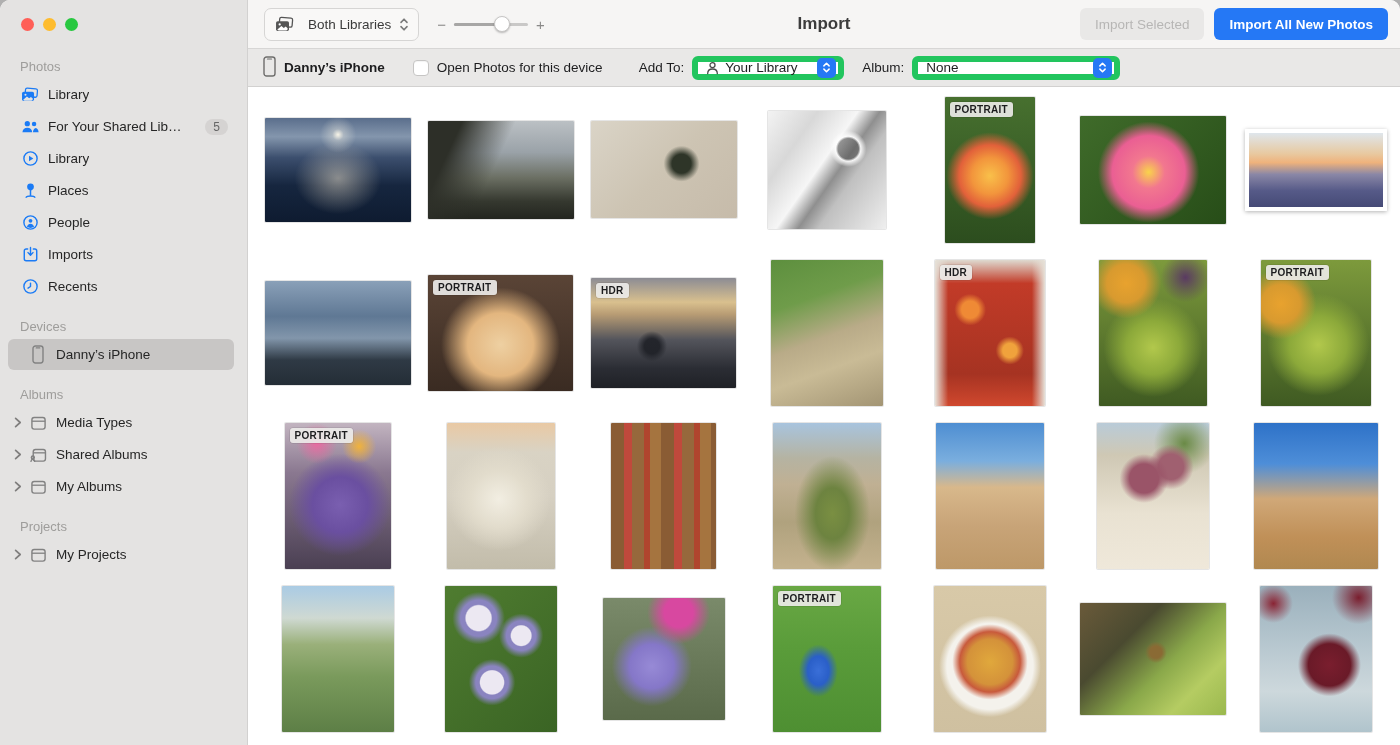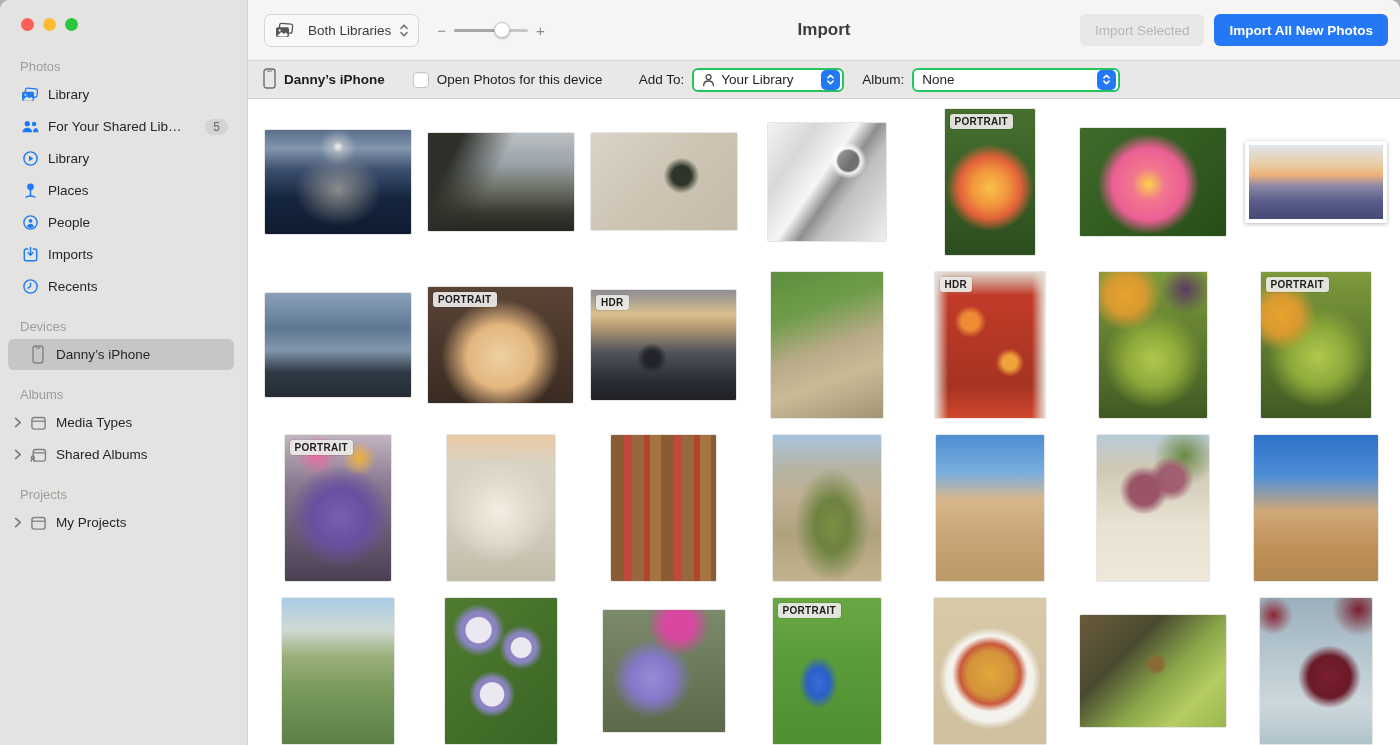--- a/index.html
+++ b/index.html
@@ -22,21 +22,21 @@
   .side-row .ic { width:20px; height:20px; display:flex; align-items:center; justify-content:center;
                   margin-right:8px; flex:0 0 20px; }
   .side-row .chev { width:13px; margin-left:-6px; margin-right:1px; display:flex; align-items:center; color:#7f7e7d; }
   .side-row.indent-plain { padding-left:20px; }
   .count-badge { margin-left:auto; margin-right:6px; background:#d5d3d2; color:#666; font-size:12px;
                  border-radius:9px; padding:1px 8px; }
 
   
   .main { flex:1; display:flex; flex-direction:column; min-width:0; }
 
-  .toolbar { height:61px; background:#f6f5f4; border-bottom:1px solid #d7d6d5;
+  .toolbar { height:49px; background:#f6f5f4; border-bottom:1px solid #d7d6d5;
              display:flex; align-items:center; position:relative; padding:0 12px 0 16px; }
   .lib-select { display:flex; align-items:center; gap:8px; height:33px; padding:0 9px 0 10px;
                 background:#f9f8f7; border:1px solid #d6d5d4; border-radius:7px; font-size:13.5px;
                 color:#3a3a3a; cursor:default; }
   .zoom-ctl { display:flex; align-items:center; margin-left:18px; gap:8px; color:#8a8988; font-size:15px; }
   .slider { position:relative; width:74px; height:16px; }
   .slider .track { position:absolute; top:7px; left:0; right:0; height:3px; border-radius:2px; background:#c9c8c7; }
   .slider .fill  { position:absolute; top:7px; left:0; height:3px; border-radius:2px; background:#a7a6a5; }
   .slider .thumb { position:absolute; top:0; width:16px; height:16px; border-radius:50%;
                    background:#fff; border:0.5px solid #c7c6c5; box-shadow:0 1px 2px rgba(0,0,0,.25); }
@@ -48,21 +48,21 @@
   .btn.primary { background:#2578f5; color:#fff; font-weight:600; }
 
   .devicebar { height:38px; background:#e9e8e7; border-bottom:1px solid #d2d1d0;
                display:flex; align-items:center; padding-left:15px; font-size:13.5px; color:#1d1d1f; }
   .dev-name { font-weight:600; margin-left:8px; }
   .checkbox { width:16px; height:16px; border-radius:4px; background:#fff; border:1px solid #c6c5c4;
               margin-left:28px; box-shadow:inset 0 1px 1px rgba(0,0,0,.05); }
   .cb-label { margin-left:8px; }
   .dd-label { margin-left:36px; }
   .dd-label2 { margin-left:18px; }
-  .select { display:flex; align-items:center; height:24px; background:#fff; border:2px solid #22c55e;
+  .select { display:flex; align-items:center; height:24px; background:#fff; border:6px solid #22c55e;
             border-radius:6px; margin-left:8px; padding-left:8px; font-size:13.5px; color:#1d1d1f; }
   .select .stepper { margin-left:auto; width:19px; height:20px; background:#2578f5; border-radius:5px;
                      display:flex; align-items:center; justify-content:center; margin-right:2px; }
   .select.addto { width:152px; }
   .select.album { width:208px; }
   .sel-ic { margin-right:6px; display:flex; align-items:center; }
 
   
   .gridwrap { flex:1; background:#fff; overflow:hidden; }
   .grid { display:grid; grid-template-columns:repeat(7,163px); grid-auto-rows:163px; padding:1px 0 0 8px; }
@@ -189,20 +189,34 @@
           </span>
           <span class="ic">
             <svg width="17" height="16" viewBox="0 0 18 17">
               <rect x="3.4" y="2.6" width="13" height="12.4" rx="2.4" fill="none" stroke="#828282" stroke-width="1.5" stroke-linecap="round" stroke-linejoin="round"></rect>
               <path d="M3.4 6.2 H16.4" stroke="#828282" stroke-width="1.4"></path>
               <circle cx="3" cy="11.2" r="1.6" fill="none" stroke="#828282" stroke-width="1.5" stroke-linecap="round" stroke-linejoin="round"></circle>
               <path d="M1 15.2 c.3-1.4 1.1-2.1 2-2.1 s1.7.7 2 2.1" fill="none" stroke="#828282" stroke-width="1.5" stroke-linecap="round" stroke-linejoin="round"></path>
             </svg>
           </span>
           <span style="white-space: nowrap; overflow: hidden; text-overflow: ellipsis;">Shared Albums</span>
+        </div>
+        <div class="side-row">
+          <span class="chev">
+            <svg width="8" height="11" viewBox="0 0 8 11">
+              <path d="M1.6 1.4 L6.2 5.5 L1.6 9.6" fill="none" stroke="#7f7e7d" stroke-width="1.7" stroke-linecap="round" stroke-linejoin="round"></path>
+            </svg>
+          </span>
+          <span class="ic">
+            <svg width="17" height="16" viewBox="0 0 18 17">
+              <rect x="2" y="2.6" width="14" height="12.4" rx="2.4" fill="none" stroke="#828282" stroke-width="1.5" stroke-linecap="round" stroke-linejoin="round"></rect>
+              <path d="M2 6.6 H16" stroke="#828282" stroke-width="1.4"></path>
+            </svg>
+          </span>
+          <span style="white-space: nowrap; overflow: hidden; text-overflow: ellipsis;">My Albums</span>
         </div>
         <div class="section-title">Projects</div>
         <div class="side-row">
           <span class="chev">
             <svg width="8" height="11" viewBox="0 0 8 11">
               <path d="M1.6 1.4 L6.2 5.5 L1.6 9.6" fill="none" stroke="#7f7e7d" stroke-width="1.7" stroke-linecap="round" stroke-linejoin="round"></path>
             </svg>
           </span>
           <span class="ic">
             <svg width="17" height="16" viewBox="0 0 18 17">

